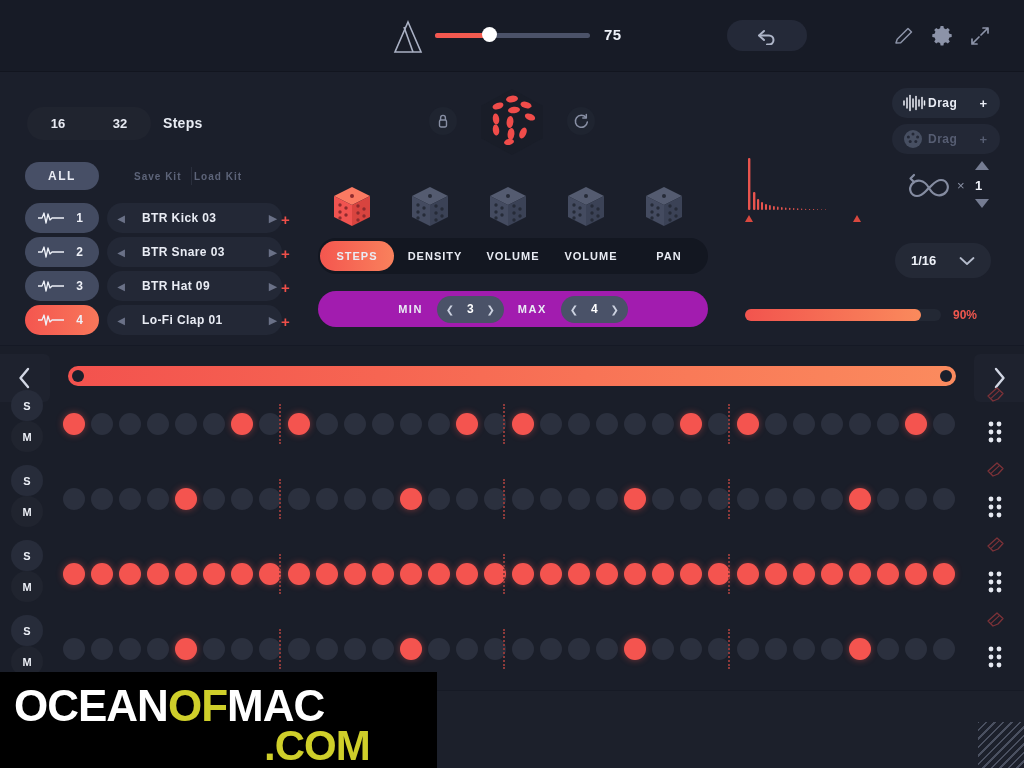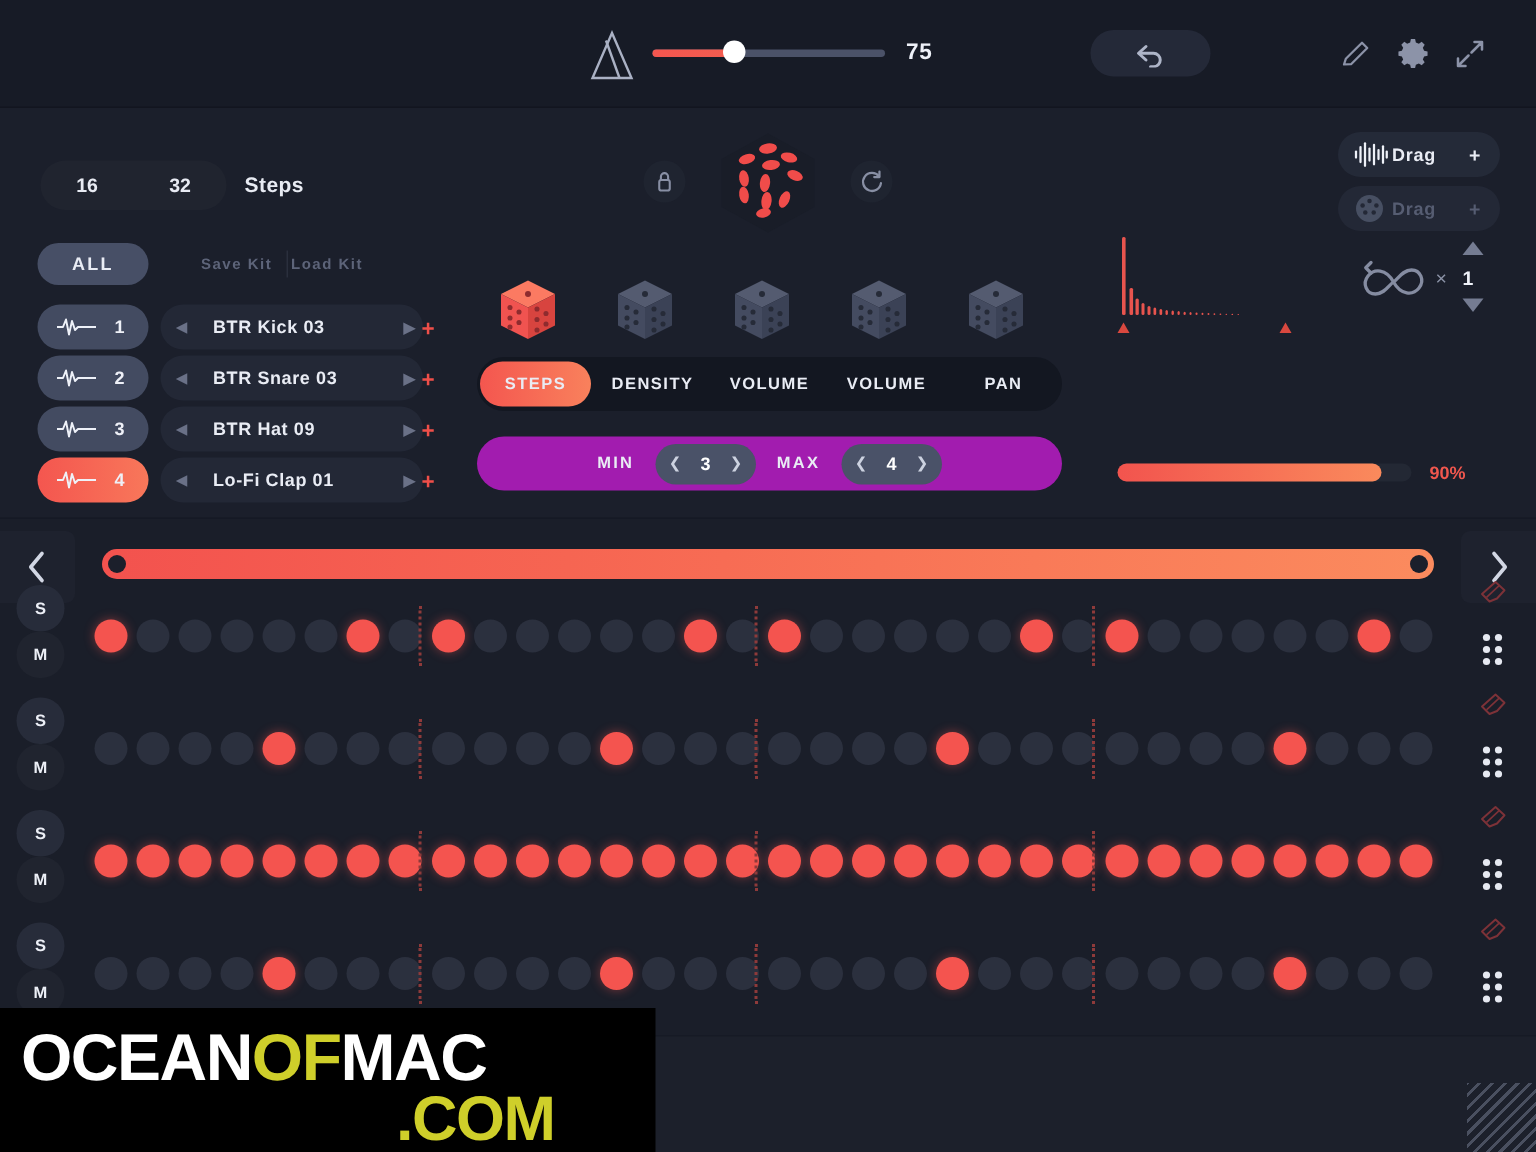--- a/index.html
+++ b/index.html
@@ -534,20 +534,26 @@
   </div>
   <div class="times">×</div>
   <div class="rep-val">1</div>
   <svg class="spin-up" width="16" height="11" viewBox="0 0 16 11">
       <polygon points="8,1 15,10 1,10" fill="#757c92"></polygon>
     </svg>
   <svg class="spin-dn" width="16" height="11" viewBox="0 0 16 11">
       <polygon points="8,10 15,1 1,1" fill="#757c92"></polygon>
     </svg>
 
+  <div class="rate-btn">
+    <span class="rv">1/16</span>
+    <svg width="16" height="10" viewBox="0 0 16 10">
+      <path d="M1.5 2 L8 8 L14.5 2" fill="none" stroke="#b5bccc" stroke-width="1.8" stroke-linecap="round" stroke-linejoin="round"></path>
+    </svg>
+  </div>
 
   <div class="vol-bar">
     <div class="vol-fill" id="vol-fill" style="width: 90%;"></div>
   </div>
   <div class="vol-pct">90%</div>
 
   <div class="seq">
     <div class="nav-arrow nav-left">
       <svg width="16" height="22" viewBox="0 0 16 22">
         <path d="M11 2 L3.5 11 L11 20" fill="none" stroke="#d2d7e4" stroke-width="2.4" stroke-linecap="round" stroke-linejoin="round"></path>

